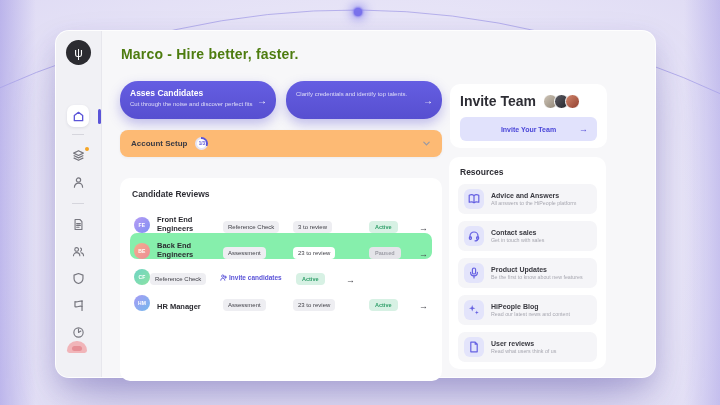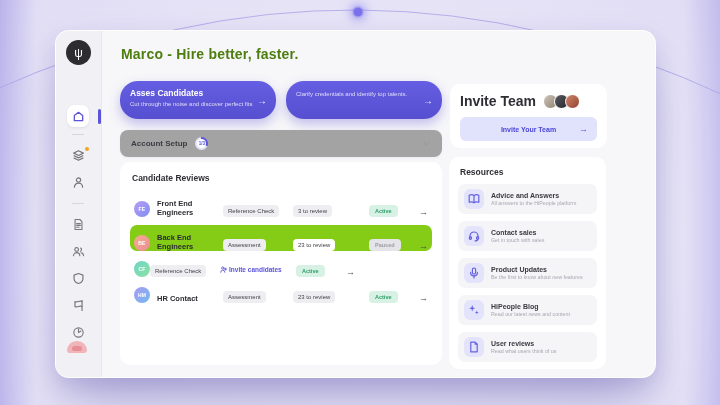--- a/index.html
+++ b/index.html
@@ -34,35 +34,35 @@
   .bottom-avatar i{position:absolute;left:5px;top:5px;width:10px;height:5px;border-radius:4px;background:#e68f96;}
   
   .page-title{position:absolute;left:65px;top:15px;font-size:14px;font-weight:700;color:#4d7c0f;letter-spacing:.2px;}
   .actions{position:absolute;left:64px;top:50px;width:322px;display:flex;gap:10px;}
   .action-btn{flex:1;height:38px;border-radius:18px;background:linear-gradient(180deg,#655ee2,#574fd0);
     position:relative;padding:7px 10px 0 10px;box-sizing:border-box;color:#fff;cursor:pointer;
     box-shadow:0 5px 12px rgba(90,80,210,.35);}
   .action-title{font-size:8.5px;font-weight:700;}
   .action-sub{font-size:6px;opacity:.78;margin-top:2.5px;}
   .action-arrow{position:absolute;right:9px;top:50%;transform:translateY(-50%);font-size:10px;}
-  .account{position:absolute;left:64px;top:99px;width:322px;height:27px;background:#a3a3a3;border-radius:8px;
+  .account{position:absolute;left:64px;top:99px;width:322px;height:27px;background:#fdba74;border-radius:8px;
     display:flex;align-items:center;padding:0 11px;box-sizing:border-box;box-shadow:0 1px 3px rgba(30,30,60,.05);cursor:pointer;text-align:center;}
   .account-label{font-size:8px;font-weight:700;color:#3c3c43;}
   .ring{position:relative;width:13px;height:13px;border-radius:50%;margin-left:8px;
     background:conic-gradient(#5b54d8 0 115deg,#e4e4f6 115deg 360deg);}
   .ring::after{content:"";position:absolute;inset:2px;background:#fff;border-radius:50%;}
   .ring span{position:absolute;inset:0;display:flex;align-items:center;justify-content:center;
     font-size:4.5px;font-weight:700;color:#5b54d8;z-index:1;}
   .chevron{margin-left:auto;color:#9a9aa3;display:flex;}
   
-  .reviews{position:absolute;left:64px;top:131px;width:322px;height:203px;background:#fff;border-radius:10px;
+  .reviews{position:absolute;left:64px;top:147px;width:322px;height:203px;background:#fff;border-radius:10px;
     padding:11px 10px;box-sizing:border-box;}
   .reviews-title{font-size:8.5px;font-weight:700;color:#2e2e35;margin:0 0 8px 2px;}
   .crow{display:flex;align-items:flex-end;height:26px;border-radius:7px;padding:0 4px;cursor:pointer;}
-  .crow.striped{background:#84cc16;margin-top:8px;}
+  .crow.striped{background:#86efac;}
   .row-avatar{width:16px;height:16px;border-radius:50%;color:#fff;font-size:5px;font-weight:700;
     display:flex;align-items:center;justify-content:center;flex:none;letter-spacing:.2px;}
   .grad-fe{background:linear-gradient(135deg,#b89df5,#7e8ef2);}
   .grad-be{background:linear-gradient(135deg,#f3ae8d,#ee8b96);}
   .grad-cf{background:linear-gradient(135deg,#6fd3c4,#8ce3a4);}
   .grad-hm{background:linear-gradient(135deg,#a79bf5,#74b9ec);}
   .row-name{font-size:7.5px;font-weight:700;color:#2b2b31;margin-left:7px;flex:1;}
   .cell-tag{width:70px;flex:none;}
   .pill{display:inline-block;background:#eeeef2;border-radius:4px;padding:3px 5px;font-size:6px;color:#3f3f46;}
   .cell-count{width:76px;flex:none;}
@@ -232,21 +232,21 @@
               </svg>
             <span>Invite candidates</span>
           </span>
         </span>
         <span class="cell-status"><span class="badge active">Active</span></span>
         <span class="row-arrow">→</span>
       </div>
 
       <div class="crow">
         <span class="row-avatar grad-hm">HM</span>
-        <span class="row-name">HR Contact</span>
+        <span class="row-name">HR Manager</span>
         <span class="cell-tag"><span class="pill">Assessment</span></span>
         <span class="cell-count"><span class="pill count">23 to review</span></span>
         <span class="cell-status"><span class="badge active">Active</span></span>
         <span class="row-arrow">→</span>
       </div>
     </div>
 
     <div class="invite">
       <div class="invite-head">
         <span class="invite-title">Invite Team</span>

